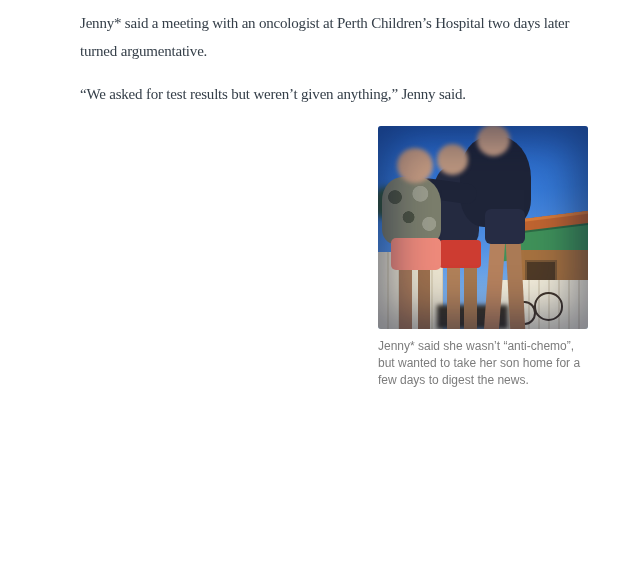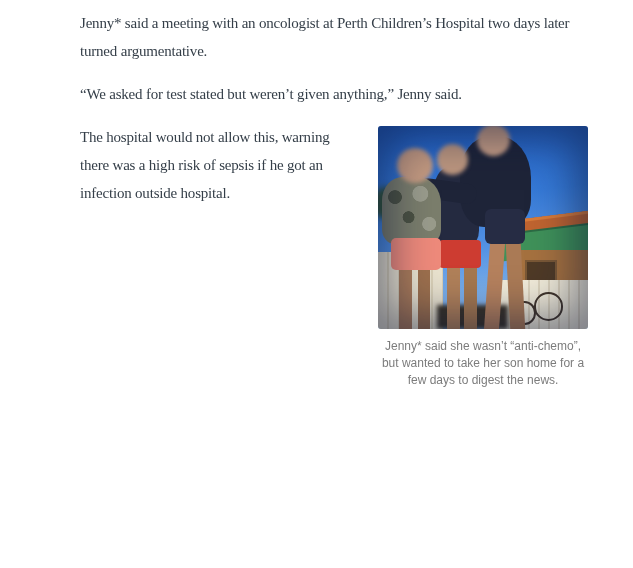--- a/index.html
+++ b/index.html
@@ -16,21 +16,20 @@
     font-size:15px;
     line-height:28px;
     letter-spacing:-0.2px;
     color:var(--body-text,#343e48);
   }
   figure{
     float:right;
     width:210px;
     margin:3px 0 10px 18px;
     padding:0;
-    text-align:center;
   }
   figcaption{
     font-family:"Liberation Sans", sans-serif;
     font-size:12px;
     line-height:17px;
     color:var(--caption-text,#7c7c7c);
     margin-top:9px;
   }
   
   .photo{
@@ -74,21 +73,21 @@
   .shorts-pink{left:6%;top:55%;width:24%;height:16%;background:var(--shorts-pink,#ee8a7b);border-radius:5px;z-index:5;}
   .leg-c1{left:10%;top:71%;width:6%;height:31%;background:#a97a58;z-index:3;}
   .leg-c2{left:19%;top:71%;width:6%;height:31%;background:#9d704d;z-index:3;}
   .clearfix::after{content:"";display:table;clear:both;}
 </style>
 </head>
 <body>
 
 <div class="article clearfix">
   <p>Jenny* said a meeting with an oncologist at Perth Children’s Hospital two days later turned argumentative.</p>
-  <p>“We asked for test stated but weren’t given anything,” Jenny said.</p>
+  <p>“We asked for test results but weren’t given anything,” Jenny said.</p>
 
   <figure>
     <div class="photo" title="Mother and two children with blurred faces standing outdoors in front of a cream fence, with a house roof and green awning behind">
       <div class="tree"></div>
       <div class="roof"></div>
       <div class="awning"></div>
       <div class="wall"></div>
       <div class="window"></div>
       <div class="fence-left"></div>
       <div class="fence-right"></div>
@@ -109,14 +108,13 @@
       <div class="leg-c1"></div>
       <div class="leg-c2"></div>
       <div class="head head-a"></div>
       <div class="head head-b"></div>
       <div class="head head-c"></div>
       <div class="vignette"></div>
     </div>
     <figcaption>Jenny* said she wasn’t “anti-chemo”, but wanted to take her son home for a few days to digest the news.</figcaption>
   </figure>
 
-  <p>The hospital would not allow this, warning there was a high risk of sepsis if he got an infection outside hospital.</p>
 </div>
 
 </body></html>

